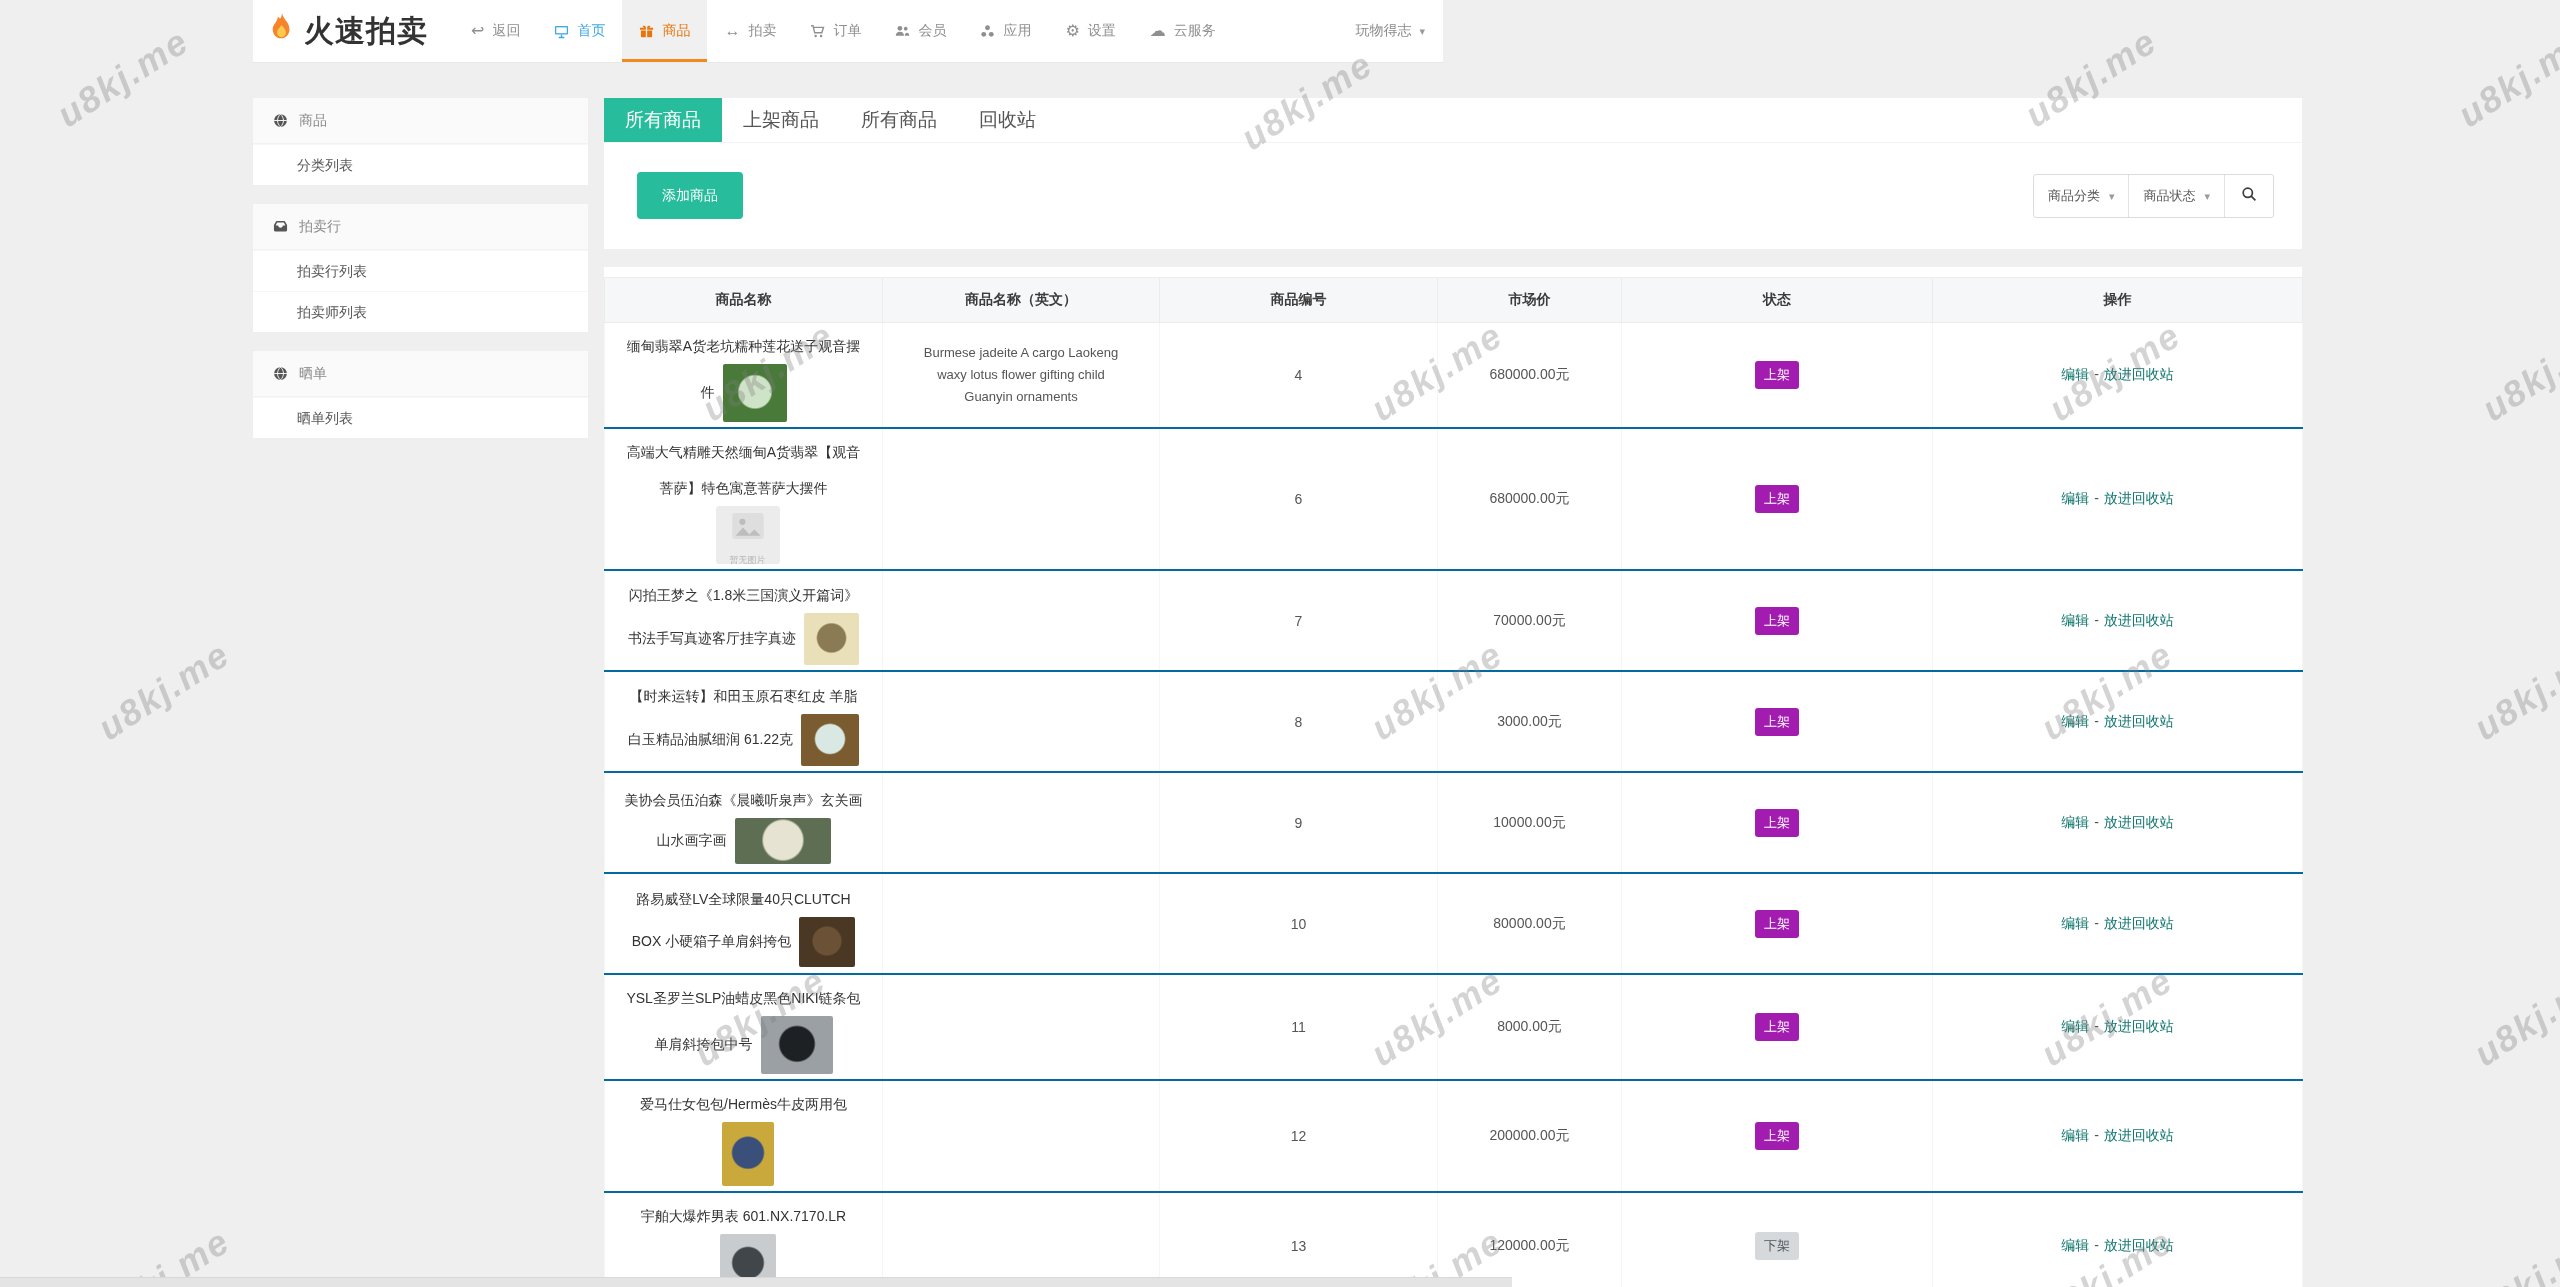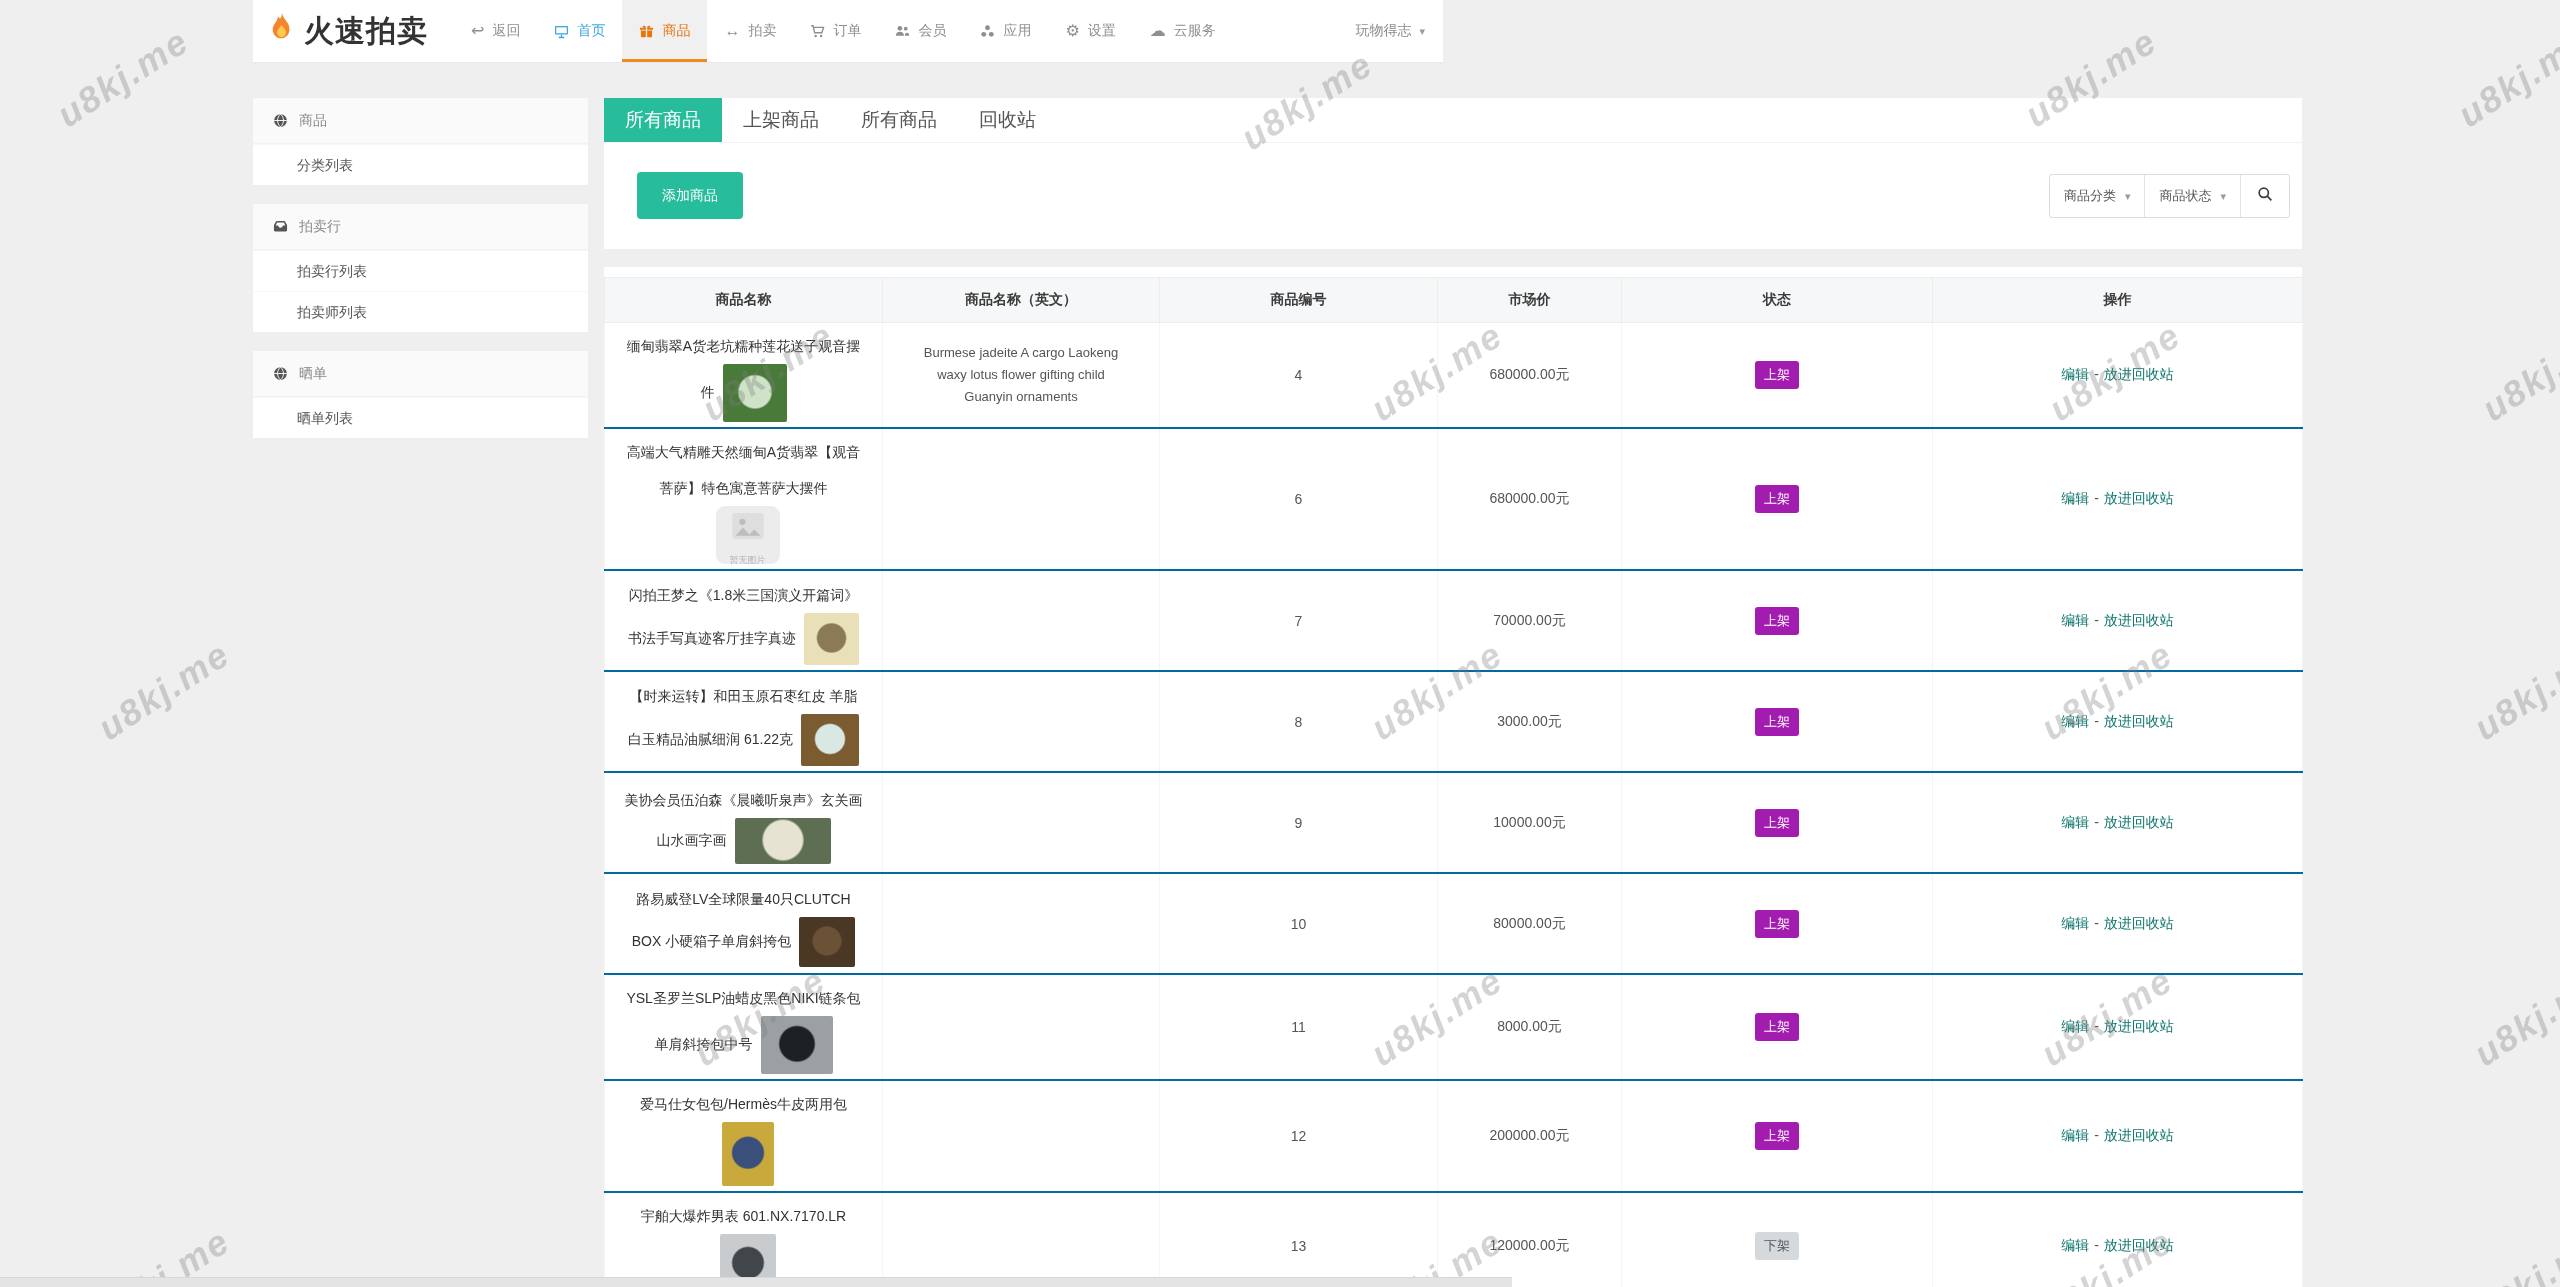--- a/index.html
+++ b/index.html
@@ -31,39 +31,39 @@
   .side-item.active{background:#27bc9c;color:#fff;border-top-color:#27bc9c;}
 
   
   .content{position:absolute;left:604px;top:98px;width:1698px;z-index:4;}
   .tabs{height:44px;background:#fff;display:flex;border-bottom:1px solid #f3f3f3;}
   .tab{padding:0 21px;line-height:44px;font-size:19px;color:#555;cursor:pointer;}
   .tab.active{background:#27bc9c;color:#fff;}
   .toolbar{background:#fff;height:106px;position:relative;}
   .btn-add{position:absolute;left:33px;top:29px;height:47px;padding:0 25px;background:#27bc9c;color:#fff;
            font-size:14px;border:none;border-radius:4px;cursor:pointer;font-family:inherit;}
-  .filter-group{position:absolute;right:12px;top:31px;height:42px;display:flex;align-items:stretch;
+  .filter-group{position:absolute;right:28px;top:31px;height:42px;display:flex;align-items:stretch;
                 border:1px solid #dcdcdc;border-radius:3px;background:#fff;overflow:hidden;}
   .fg-dd{display:flex;align-items:center;gap:9px;padding:0 14px;font-size:13px;color:#555;
          border-right:1px solid #e3e3e3;cursor:pointer;white-space:nowrap;}
   .fg-input{width:566px;border:none;outline:none;padding:0 16px;font-size:13px;color:#333;font-family:inherit;}
   .fg-input::placeholder{color:#c3c3c3;}
   .fg-search{width:48px;display:flex;align-items:center;justify-content:center;cursor:pointer;color:#3c3c3c;}
 
   
   .table-card{background:#fff;margin-top:18px;padding-top:10px;min-height:1065px;}
   table{width:100%;border-collapse:collapse;table-layout:fixed;}
   th{height:42px;background:#f6f7f8;border:1px solid #ececec;font-size:14px;color:#3c3c3c;font-weight:bold;}
   td{height:97px;border-bottom:2px solid #0369a1;border-right:1px solid #f5f5f5;text-align:center;
      vertical-align:middle;font-size:14px;color:#555;overflow:hidden;}
   td:first-child{border-left:1px solid #f5f5f5;}
   .name-cell{padding:4px 18px;line-height:36px;font-size:14px;color:#333;}
   .prod-img{display:inline-block;vertical-align:middle;margin-left:8px;border-radius:2px;}
   .ph-box{display:inline-block;vertical-align:middle;margin-left:8px;width:64px;height:58px;background:#ececec;
-          border-radius:9px;text-align:center;padding-top:6px;box-sizing:border-box;}
+          border-radius:3px;text-align:center;padding-top:6px;box-sizing:border-box;}
   .ph-label{display:block;font-size:9px;color:#b5b5b5;line-height:10px;margin-top:2px;}
   .en-cell{padding:0 30px;line-height:22px;font-size:13px;color:#555;}
   .badge{display:inline-block;padding:5px 9px;border-radius:3px;font-size:13px;background:#a21caf;color:#fff;}
   .badge.off{background:#d6d9dc;color:#4e555b;}
   .actions a{color:#0f766e;text-decoration:none;cursor:pointer;text-align:right;}
   .actions .sep{color:#545454;margin:0 5px;}
 
   
   .wm-layer{position:absolute;inset:0;pointer-events:none;z-index:60;}
   .wm{position:absolute;font-size:36px;font-style:italic;font-weight:bold;letter-spacing:2px;

